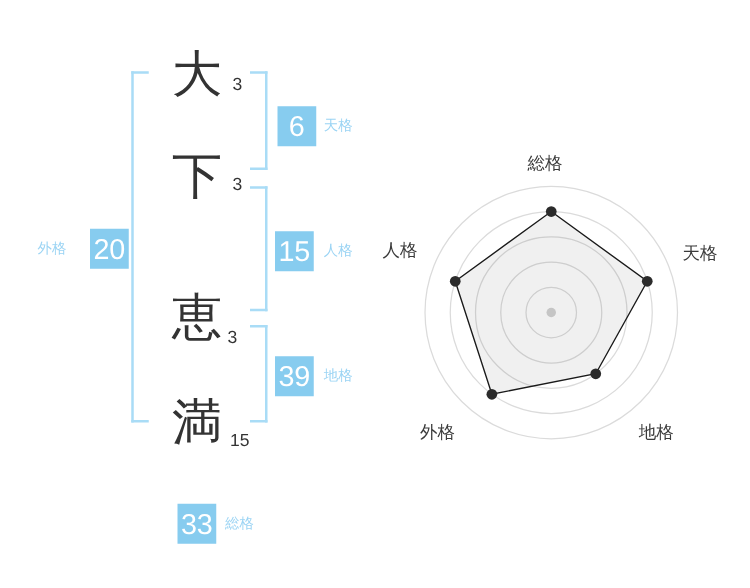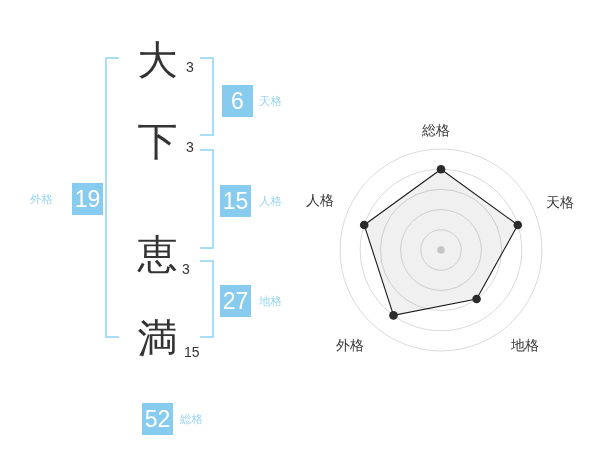--- a/index.html
+++ b/index.html
@@ -79,27 +79,27 @@
     <div class="stroke-num" style="left:186px;top:140px;">3</div>
     <div class="stroke-num" style="left:182px;top:262px;">3</div>
     <div class="stroke-num" style="left:184px;top:345px;">15</div>
 
     <div class="kaku-box" style="left:222px;top:85px;">6</div>
     <div class="kaku-label" style="left:259px;top:85px;">天格</div>
 
     <div class="kaku-box" style="left:220px;top:185px;">15</div>
     <div class="kaku-label" style="left:259px;top:185px;">人格</div>
 
-    <div class="kaku-box" style="left:220px;top:285px;">27</div>
+    <div class="kaku-box" style="left:220px;top:285px;">39</div>
     <div class="kaku-label" style="left:259px;top:285px;">地格</div>
 
     <div class="kaku-label" style="left:30px;top:183px;">外格</div>
-    <div class="kaku-box" style="left:72px;top:183px;">19</div>
+    <div class="kaku-box" style="left:72px;top:183px;">20</div>
 
-    <div class="kaku-box" style="left:142px;top:403px;">52</div>
+    <div class="kaku-box" style="left:142px;top:403px;">33</div>
     <div class="kaku-label" style="left:180px;top:403px;">総格</div>
   </div>
 
   <svg class="radar" viewBox="0 0 280 270">
       <g>
         <circle cx="141" cy="150" r="20.2" fill="none" stroke="#DBDBDB" stroke-width="1"></circle>
         <circle cx="141" cy="150" r="40.4" fill="none" stroke="#DBDBDB" stroke-width="1"></circle>
         <circle cx="141" cy="150" r="60.6" fill="none" stroke="#DBDBDB" stroke-width="1"></circle>
         <circle cx="141" cy="150" r="80.8" fill="none" stroke="#DBDBDB" stroke-width="1"></circle>
         <circle cx="141" cy="150" r="101.0" fill="none" stroke="#DBDBDB" stroke-width="1"></circle>

